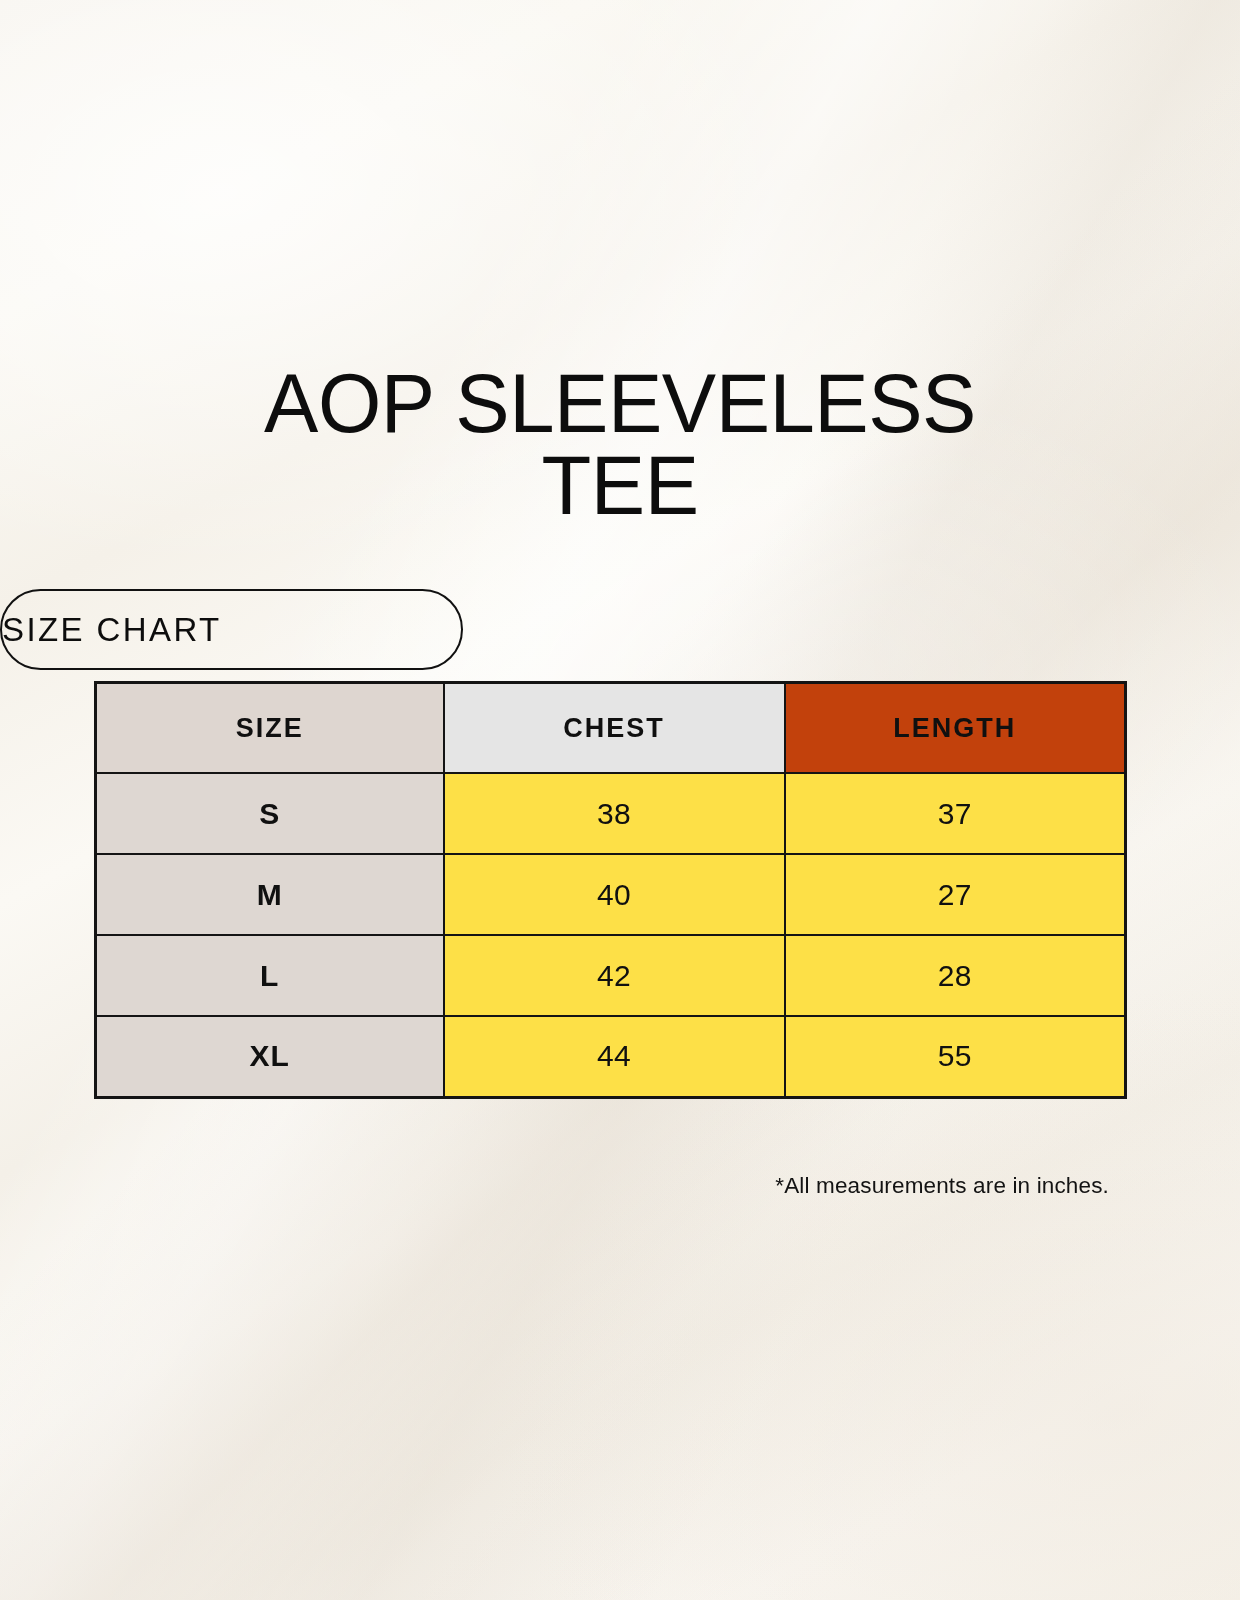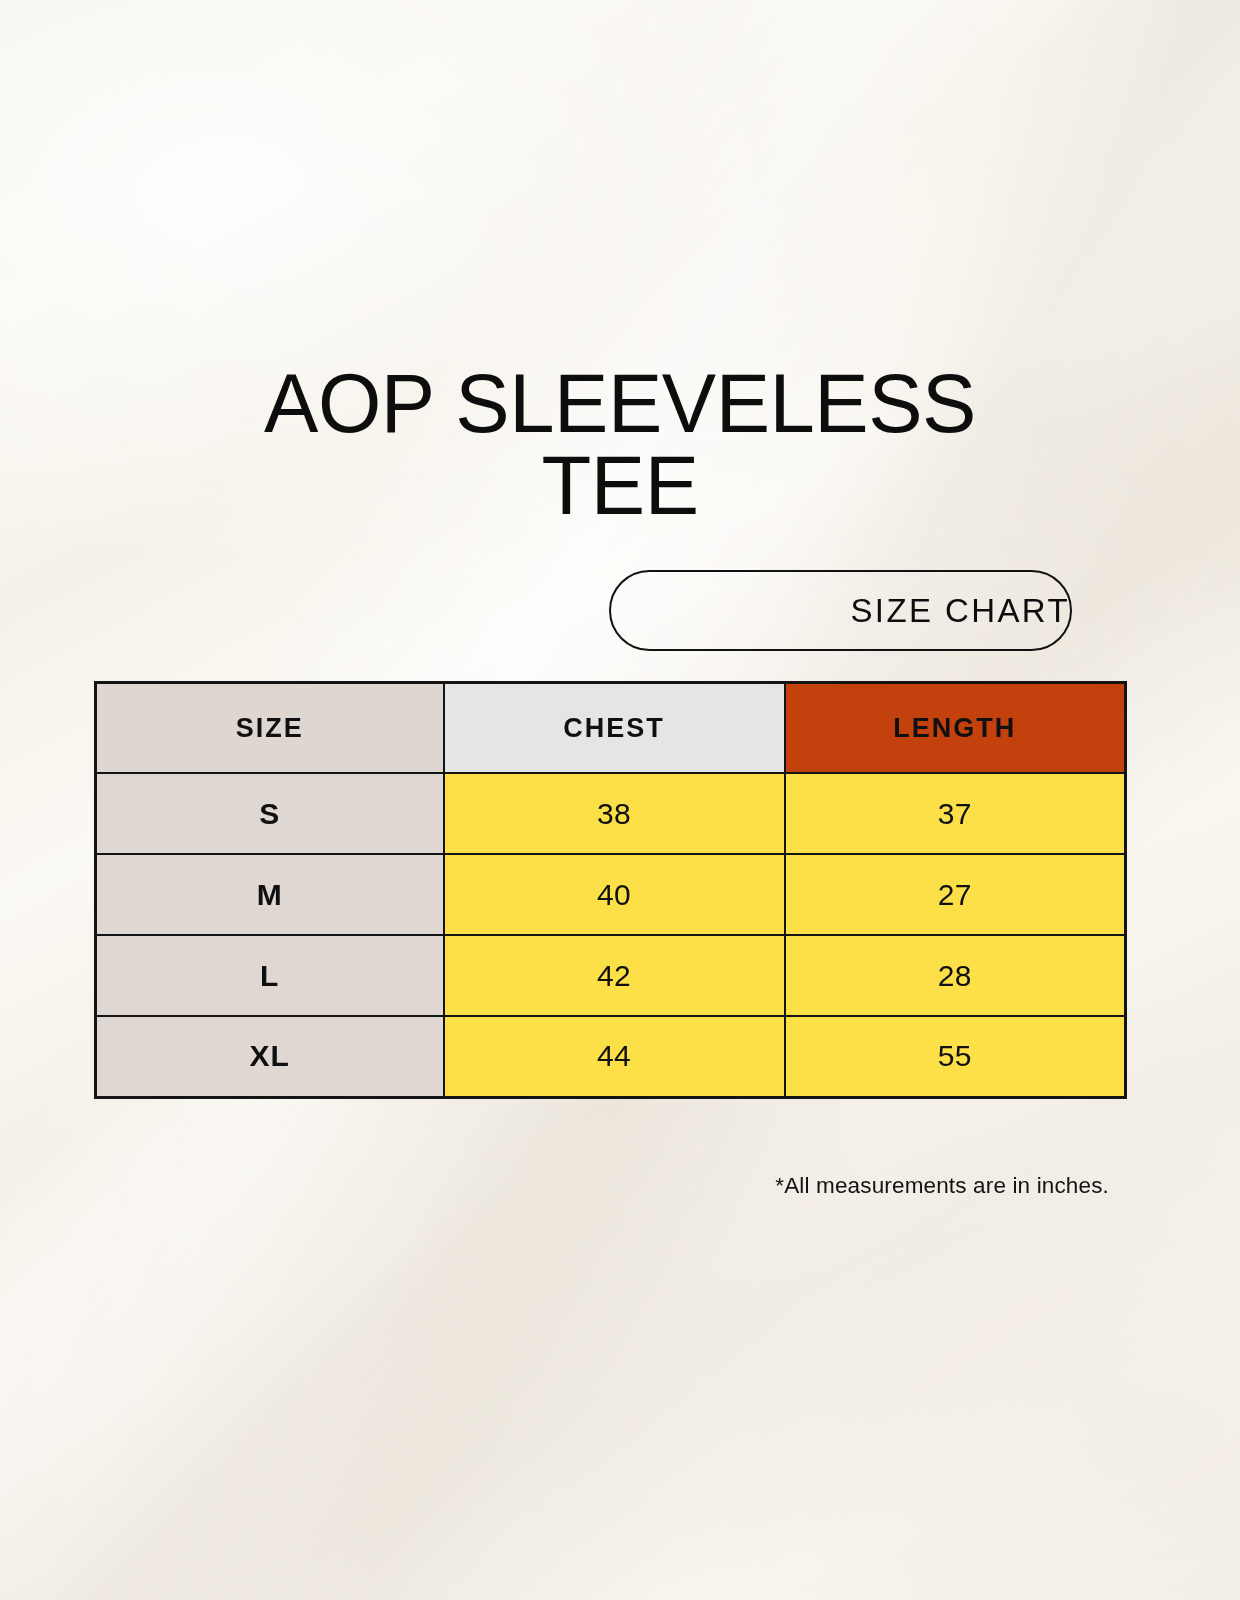--- a/index.html
+++ b/index.html
@@ -92,24 +92,24 @@
     margin: 0;
     padding: 0;
     max-width: 760px;
     margin-left: auto;
     margin-right: auto;
     transform: scaleX(0.97);
   }
 
   .pill-wrap {
     position: absolute;
-    top: 570px;
+    top: 589px;
     left: 0;
     width: 1072px;
-    text-align: right;
+    text-align: left;
   }
 
   .pill {
     display: inline-block;
     box-sizing: border-box;
     width: 463px;
     height: 81px;
     line-height: 77px;
     border: 2.5px solid #111111;
     border-radius: 41px;

